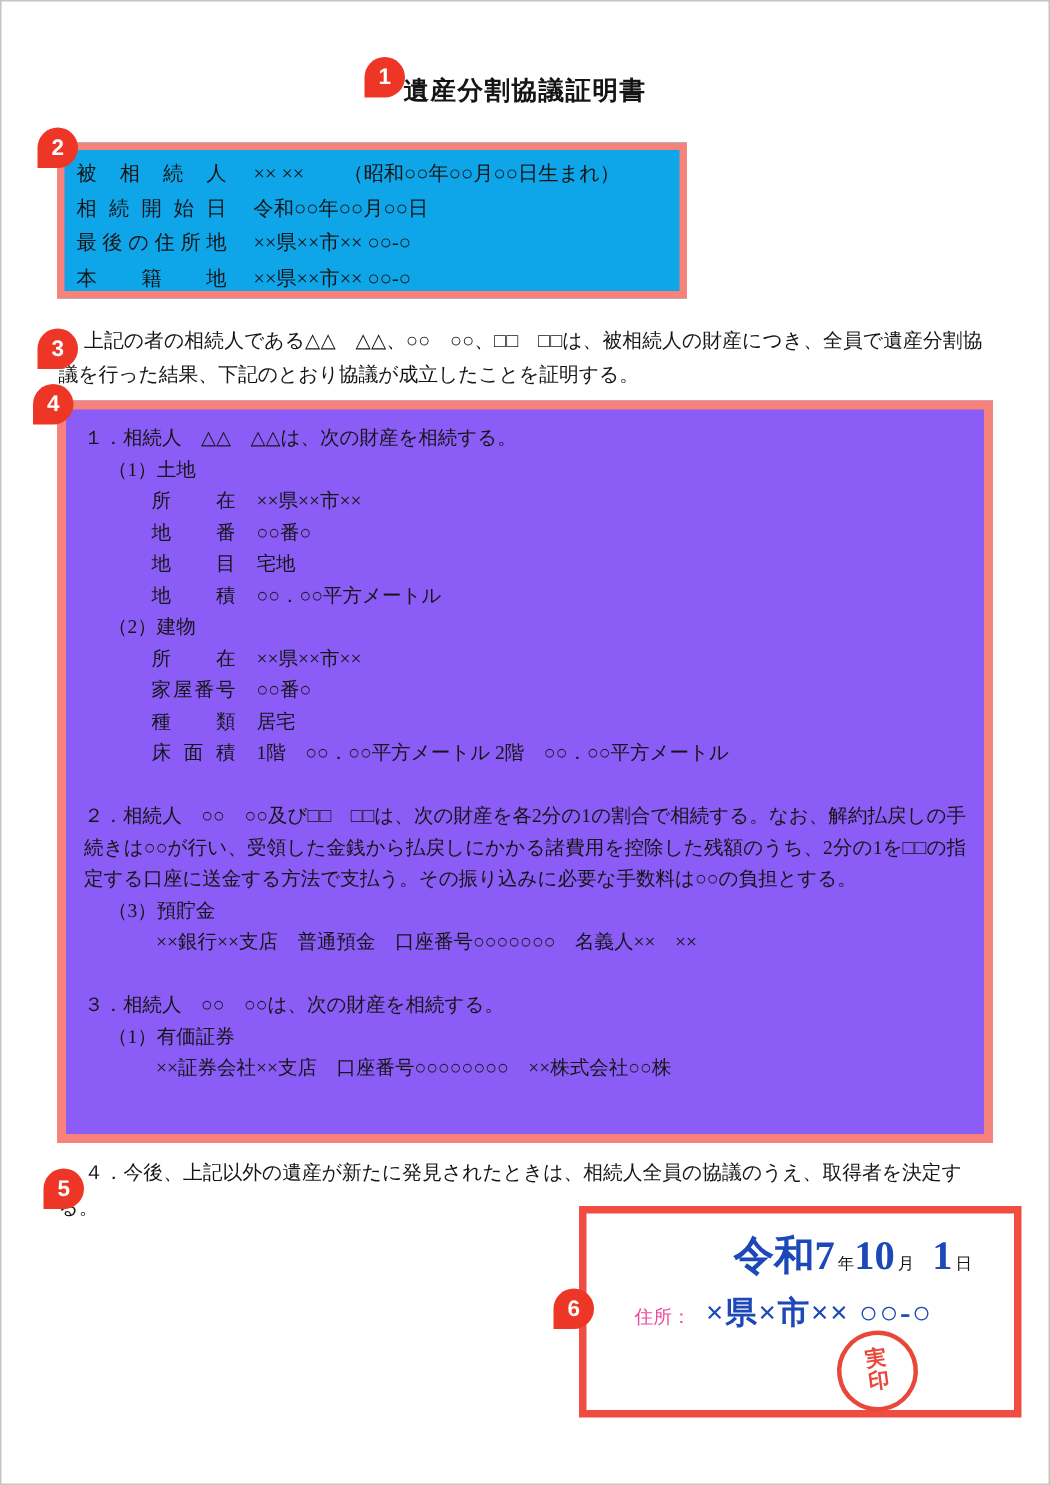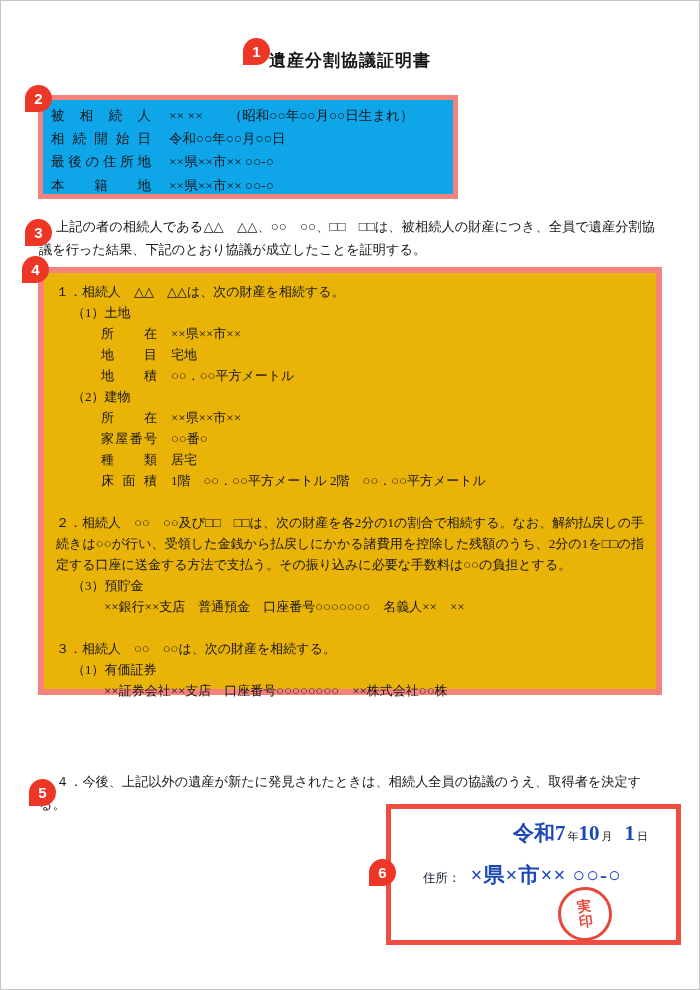--- a/index.html
+++ b/index.html
@@ -38,23 +38,23 @@
     margin-right:18px;vertical-align:top;
   }
   .dec-note{margin-left:26px;}
   
   .preamble{
     position:absolute;left:38px;top:215px;width:616px;
     font-size:13.2px;line-height:22.5px;text-indent:17px;text-align:justify;
   }
   
   .box-agreement{
-    position:absolute;left:37px;top:266px;width:624px;height:428px;
+    position:absolute;left:37px;top:266px;width:624px;height:495px;
     border:6px solid #f5827b;box-sizing:border-box;
-    padding:8px 12px 0 12px;font-size:13px;z-index:2;background:#eab308;
+    padding:8px 12px 0 12px;font-size:13px;z-index:2;background:#8b5cf6;
   }
   .b4{line-height:21px;}
   .sub{margin-left:16px;}
   .prop-row{margin-left:45px;white-space:nowrap;}
   .prop-label{
     display:inline-block;width:56px;text-align:justify;text-align-last:justify;
     margin-right:14px;vertical-align:top;
   }
   .indent-line{margin-left:48px;white-space:nowrap;}
   .spacer{height:21px;}
@@ -64,27 +64,27 @@
     position:absolute;left:38px;top:770px;width:620px;
     font-size:13.2px;line-height:22.5px;text-indent:17px;
   }
   
   .box-sign{
     position:absolute;left:385px;top:803px;width:295px;height:141px;
     border:5px solid #ef4d42;box-sizing:border-box;background:#fff;z-index:2;
   }
   .sig-date{position:absolute;top:10px;right:28px;white-space:nowrap;}
   .hand{color:#1d49b8;}
-  .sig-date .big{font-size:21px;font-weight:bold;}
+  .sig-date .big{font-size:27px;font-weight:bold;}
   .sig-date .unit{font-size:11px;color:#151515;margin-left:2px;}
   .sig-date .day{margin-left:12px;}
   .sig-row{position:absolute;left:32px;display:flex;align-items:baseline;white-space:nowrap;}
   .sig-row-address{top:52px;}
   .sig-row-name{top:98px;}
-  .sig-label{font-size:12.5px;color:#0f172a;margin-right:10px;}
+  .sig-label{font-size:12.5px;color:#ec4899;margin-right:10px;}
   .sig-value{font-size:21px;font-weight:600;letter-spacing:1px;}
   .seal{
     position:absolute;left:167px;top:78px;width:48px;height:48px;
     border:3px solid #e8473a;border-radius:50%;color:#e8473a;
     display:flex;flex-direction:column;align-items:center;justify-content:center;
     font-size:14px;font-weight:bold;line-height:15px;transform:rotate(-8deg);
     background:rgba(255,255,255,.0);
   }
 </style>
 </head>
@@ -115,20 +115,21 @@
       <span class="dec-label">本籍地</span><span>××県××市×× ○○-○</span>
     </div>
   </div>
 
   <div class="preamble">上記の者の相続人である△△　△△、○○　○○、□□　□□は、被相続人の財産につき、全員で遺産分割協議を行った結果、下記のとおり協議が成立したことを証明する。</div>
 
   <div class="box-agreement">
     <div class="b4">１．相続人　△△　△△は、次の財産を相続する。</div>
     <div class="b4 sub">（1）土地</div>
     <div class="b4 prop-row"><span class="prop-label">所在</span><span>××県××市××</span></div>
+    <div class="b4 prop-row"><span class="prop-label">地番</span><span>○○番○</span></div>
     <div class="b4 prop-row"><span class="prop-label">地目</span><span>宅地</span></div>
     <div class="b4 prop-row"><span class="prop-label">地積</span><span>○○．○○平方メートル</span></div>
     <div class="b4 sub">（2）建物</div>
     <div class="b4 prop-row"><span class="prop-label">所在</span><span>××県××市××</span></div>
     <div class="b4 prop-row"><span class="prop-label">家屋番号</span><span>○○番○</span></div>
     <div class="b4 prop-row"><span class="prop-label">種類</span><span>居宅</span></div>
     <div class="b4 prop-row"><span class="prop-label">床面積</span><span>1階　○○．○○平方メートル 2階　○○．○○平方メートル</span></div>
     <div class="spacer"></div>
     <div class="b4 just">２．相続人　○○　○○及び□□　□□は、次の財産を各2分の1の割合で相続する。なお、解約払戻しの手続きは○○が行い、受領した金銭から払戻しにかかる諸費用を控除した残額のうち、2分の1を□□の指定する口座に送金する方法で支払う。その振り込みに必要な手数料は○○の負担とする。</div>
     <div class="b4 sub">（3）預貯金</div>

